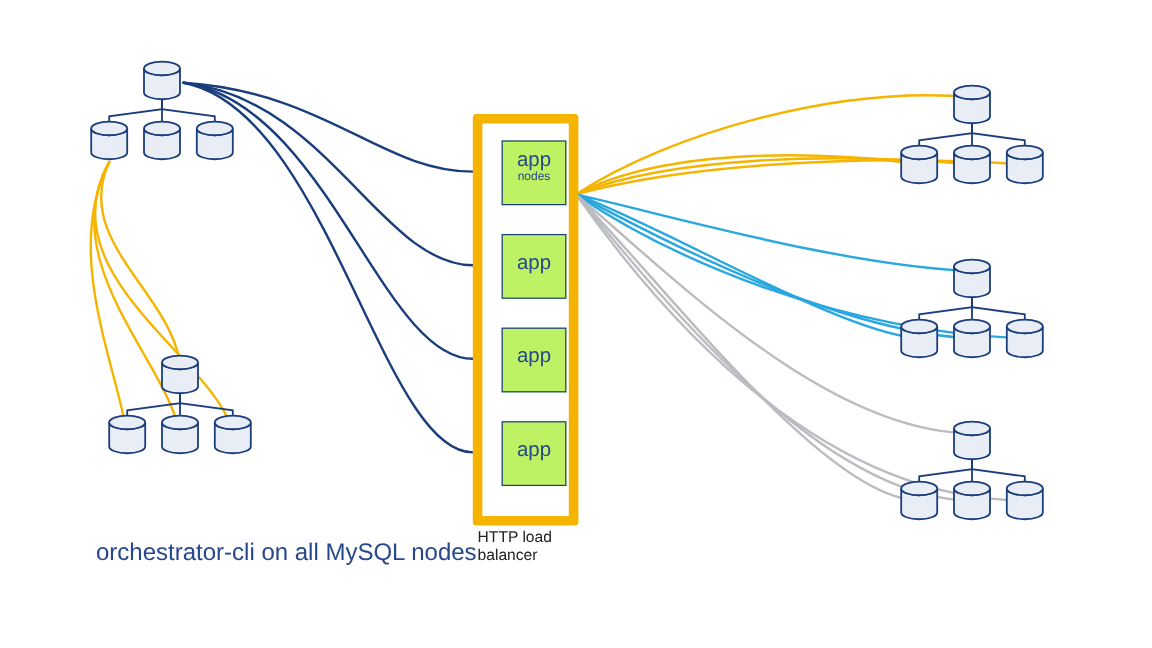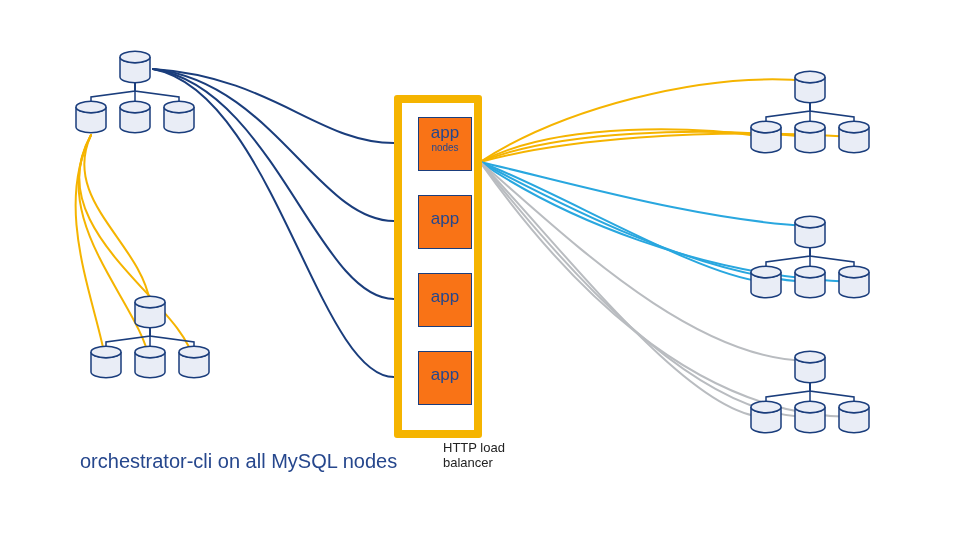--- a/index.html
+++ b/index.html
@@ -1,19 +1,19 @@
 <!DOCTYPE html>
 <html><head>
 <meta charset="utf-8">
 <style>
   html,body{margin:0;padding:0;width:960px;height:540px;background:#fff;font-family:Arial,Helvetica,sans-serif;}
   svg{position:absolute;left:0;top:0;}
   .caption{position:absolute;font-size:20px;color:#26478d;}
   .lb-frame{position:absolute;border:8px solid #f5b400;background:#fff;border-radius:3px;}
-  .app-box{position:absolute;border:1px solid #1a3d7c;background:#f97316;text-align:center;color:#26478d;}
+  .app-box{position:absolute;border:1px solid #1a3d7c;background:#bef264;text-align:center;color:#26478d;}
   .app-box .t1{font-size:17px;line-height:1.1;padding-top:14px;}
   .app-box .t1b{font-size:17px;line-height:1.1;padding-top:6px;}
   .app-box .t2{font-size:10px;line-height:1;}
 </style>
 </head>
 <body>
 
 <svg id="svg" width="960" height="540">
     <path d="M 480 162 C 560 110 700 71 810 81" fill="none" stroke="#f5b400" stroke-width="2" stroke-linecap="round"></path>
     <path d="M 480 162 C 560 120 700 127 766 137" fill="none" stroke="#f5b400" stroke-width="2" stroke-linecap="round"></path>
@@ -104,15 +104,15 @@
     </div>
     <div class="app-box" style="left: 418px; top: 273px; width: 52px; height: 52px;">
       <div class="t1">app</div>
     </div>
     <div class="app-box" style="left: 418px; top: 351px; width: 52px; height: 52px;">
       <div class="t1">app</div>
     </div>
   </div>
 
 <div class="caption" style="left:80px;top:450px;">orchestrator-cli on all MySQL nodes</div>
-<div class="caption" style="left:398px;top:440px;font-size:13px;color:#222;margin-left:45px;">
+<div class="caption" style="left:398px;top:440px;font-size:13px;color:#222;">
   <span>HTTP load</span><br><span>balancer</span>
 </div>
 
 </body></html>

